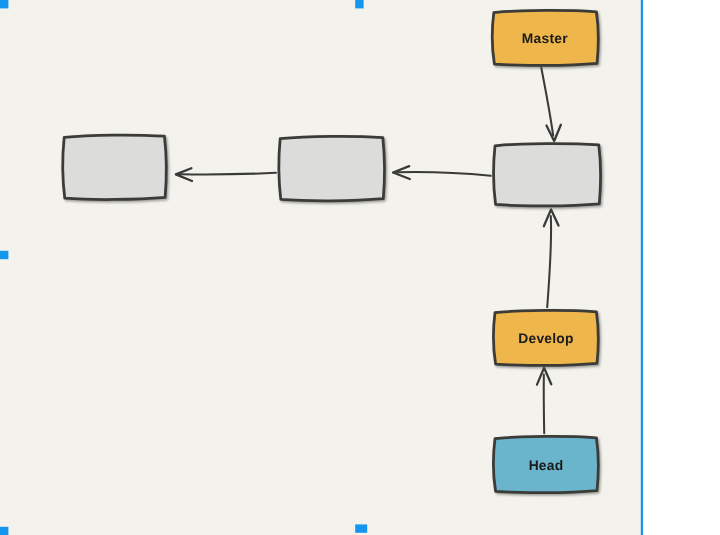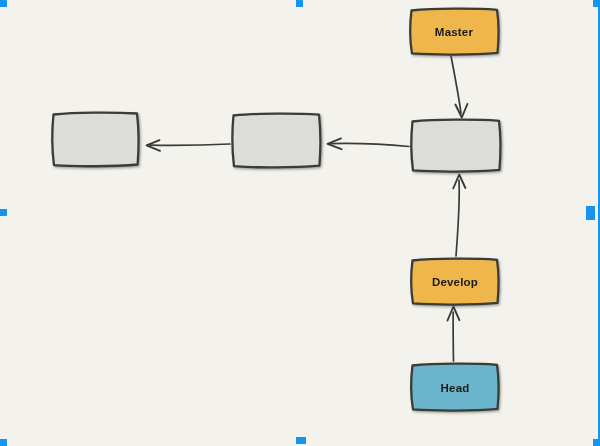--- a/index.html
+++ b/index.html
@@ -2,21 +2,21 @@
 <html><head>
 <meta charset="utf-8">
 <style>
   html, body {
     margin: 0;
     padding: 0;
     background: #ffffff;
   }
   #canvas {
     position: relative;
-    width: 600px;
+    width: 536px;
     height: 446px;
     background: #f3f2ed;
     overflow: hidden;
     font-family: "Liberation Sans", sans-serif;
   }
   #diagram-svg {
     position: absolute;
     top: 0;
     left: 0;
     width: 600px;

